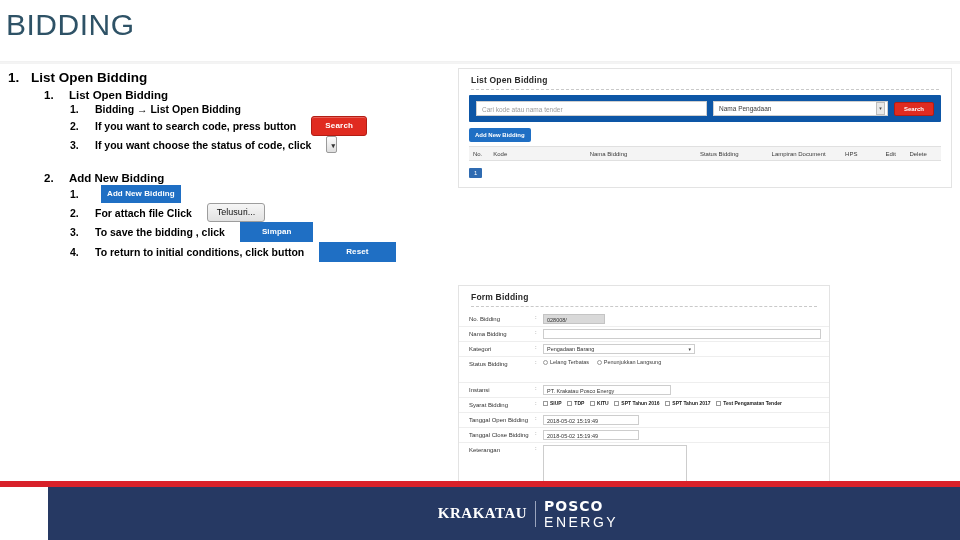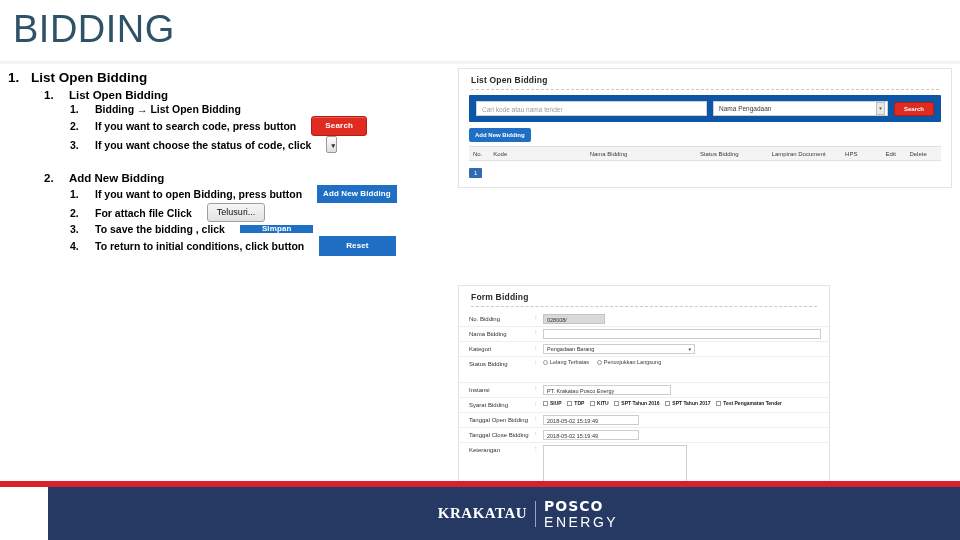--- a/index.html
+++ b/index.html
@@ -7,22 +7,22 @@
   body {
     font-family: "Liberation Sans", sans-serif;
     background: #ffffff;
     position: relative;
     overflow: hidden;
   }
 
   
   .slide-title {
     position: absolute;
-    left: 13px; top: 8px;
-    font-size: 38px;
+    left: 6px; top: 8px;
+    font-size: 30px;
     font-weight: 400;
     color: #2e5266;
     letter-spacing: .5px;
     font-family: "Liberation Sans", sans-serif;
   }
   .title-rule {
     position: absolute;
     left: 0; top: 61px; width: 960px; height: 3px;
     background: linear-gradient(to bottom,#ffffff 0,#e9e9e9 50%,#fdfdfd 100%);
     border-top: 1px solid #f1f1f1;
@@ -89,21 +89,21 @@
     height: 17px;
     line-height: 11px;
   }
   .chip-blue {
     background: #1f6fc4;
     font-size: 8px;
     padding: 5px 7px;
     letter-spacing: .1px;
   }
   .chip-addnew { padding: 5px 6px; }
-  .chip-simpan { padding: 0 22px; }
+  .chip-simpan { padding: 6px 22px; }
   .chip-reset  { padding: 6px 27px; }
   .chip-telusuri {
     background: linear-gradient(to bottom,#f6f6f6,#e2e2e2);
     border: 1px solid #9d9d9d;
     color: #111;
     font-weight: normal;
     font-size: 9px;
     padding: 4px 9px;
     border-radius: 3px;
   }
@@ -289,21 +289,20 @@
 
   <div class="gap"></div>
 
   <div class="lvl2">
     <span class="num">2.</span>
     <span>Add New Bidding</span>
   </div>
 
   <div class="lvl3">
     <span class="num">1.</span>
-    <span class="txt">If you want to open Bidding, press button</span>
     <span class="chip chip-blue chip-addnew">Add New Bidding</span>
   </div>
 
   <div class="lvl3">
     <span class="num">2.</span>
     <span class="txt">For attach file Click</span>
     <span class="chip chip-telusuri">Telusuri...</span>
   </div>
 
   <div class="lvl3">

